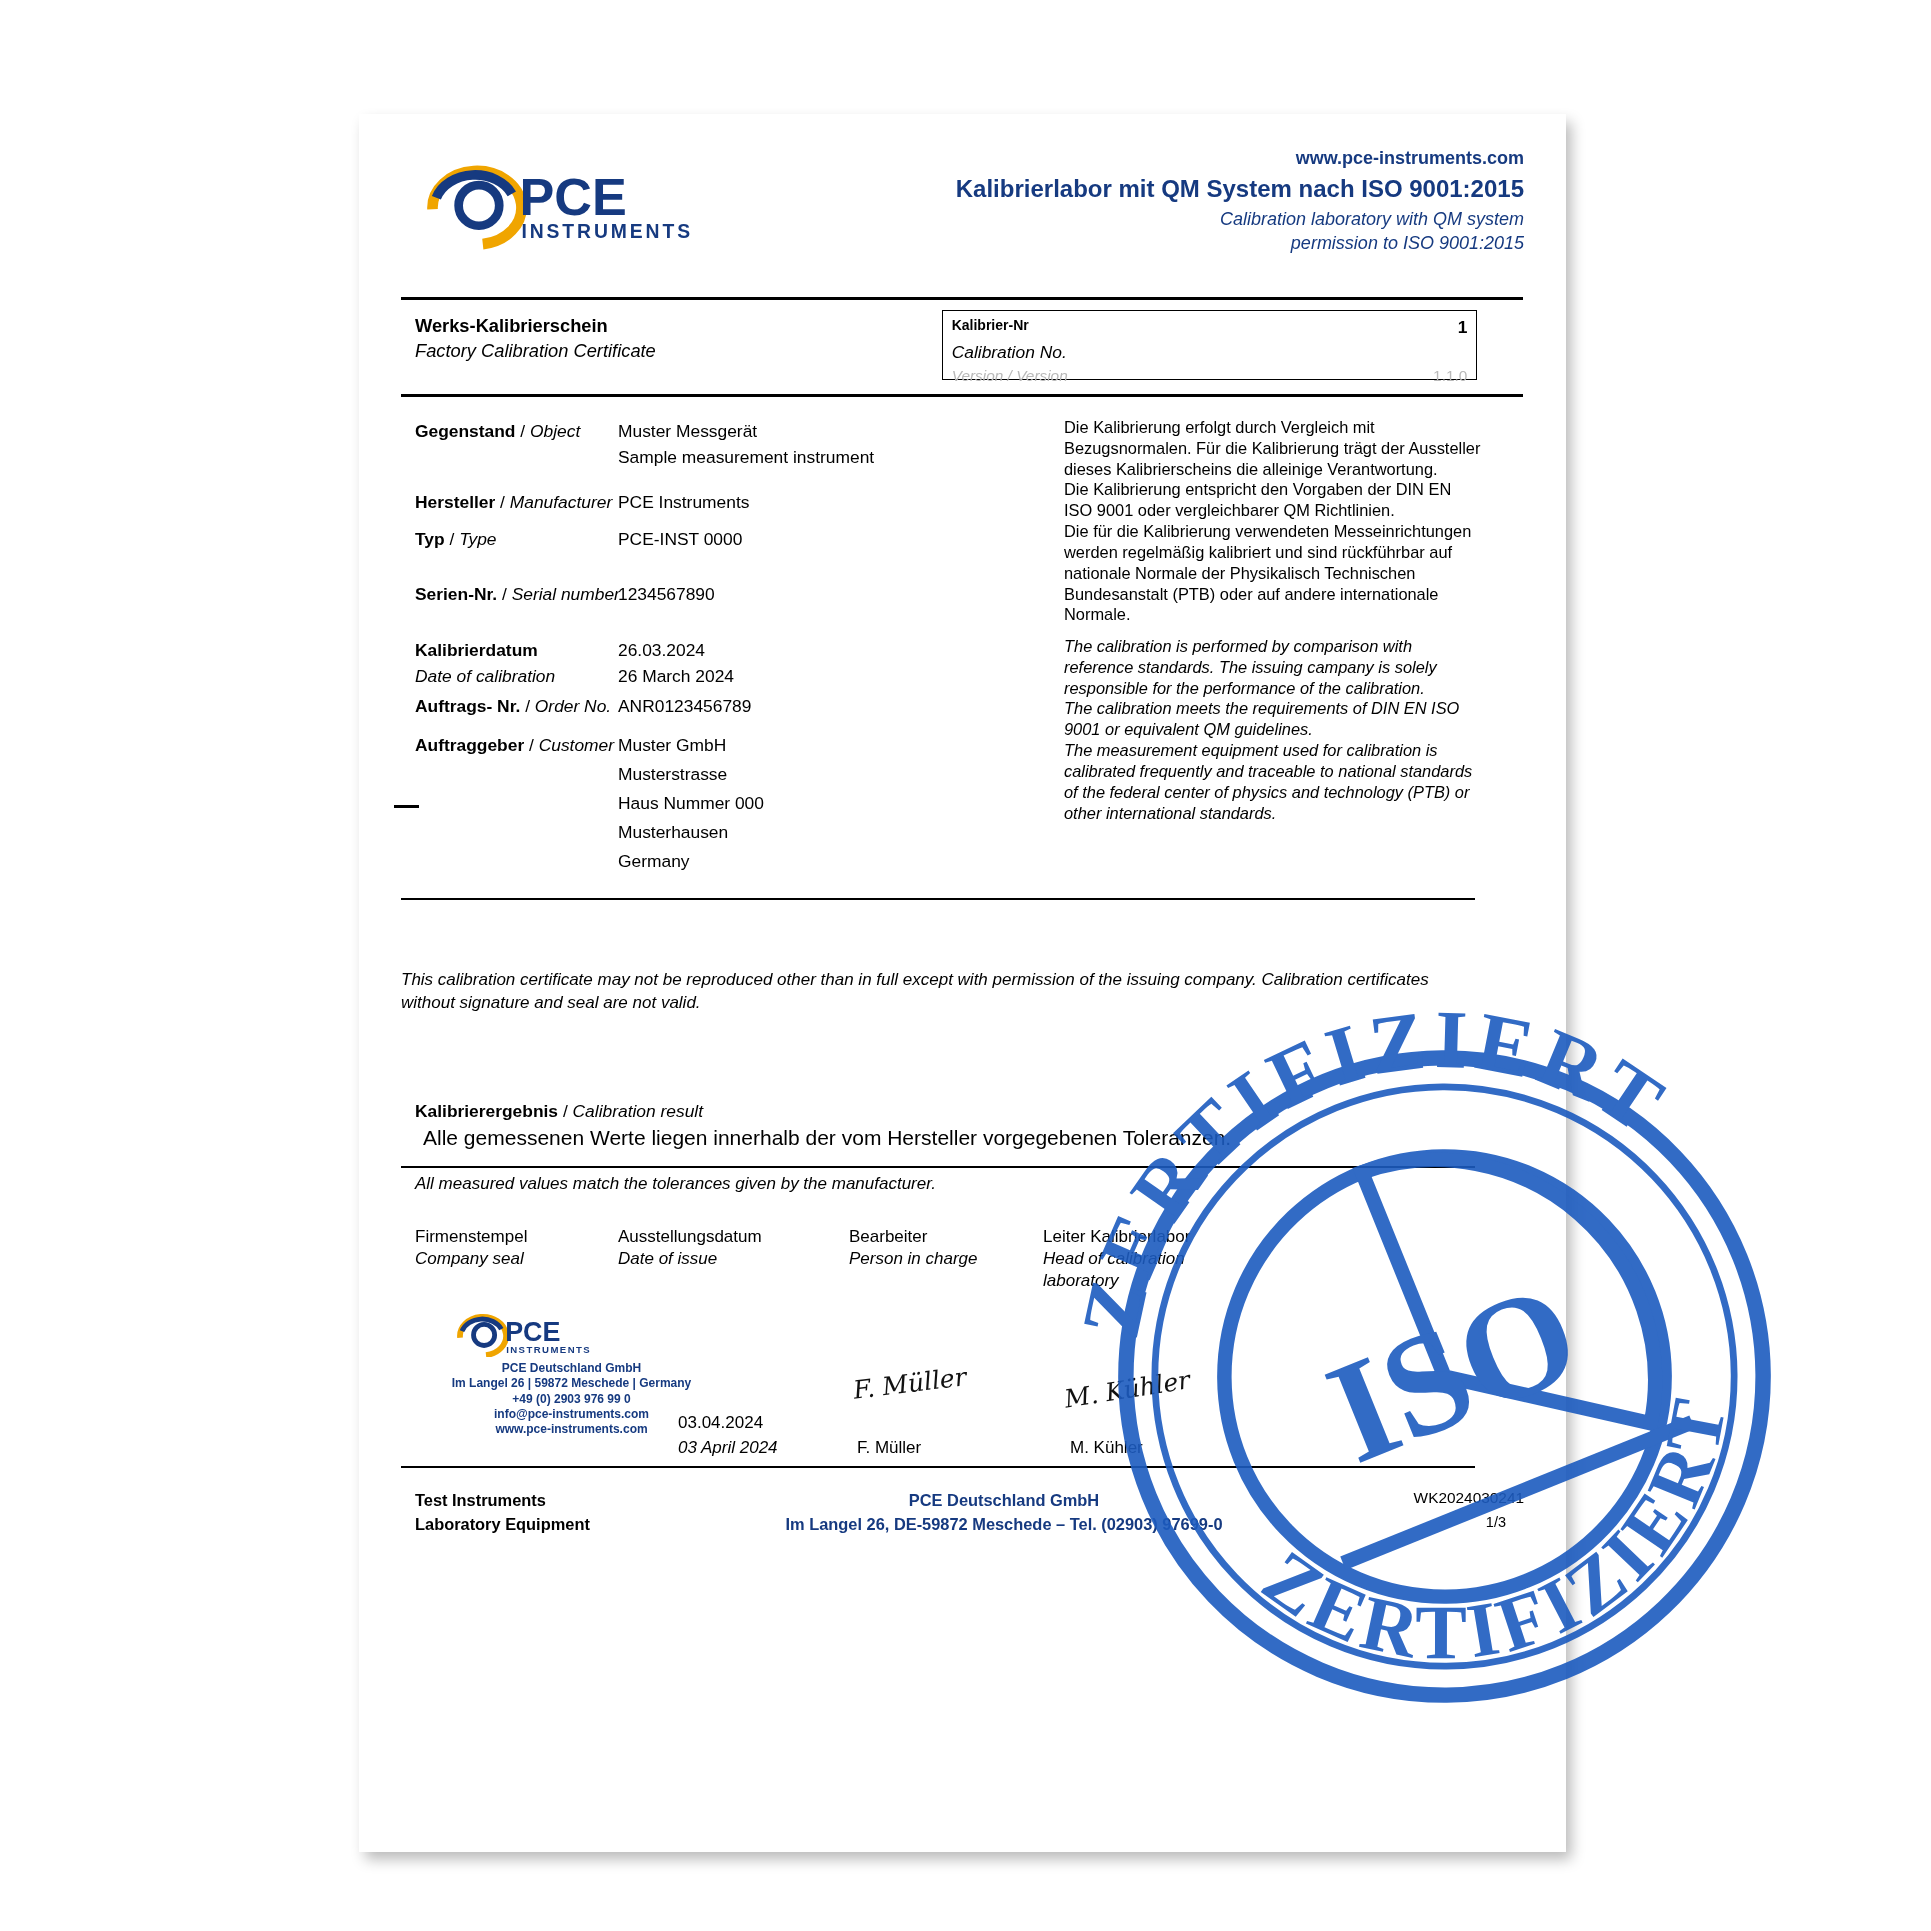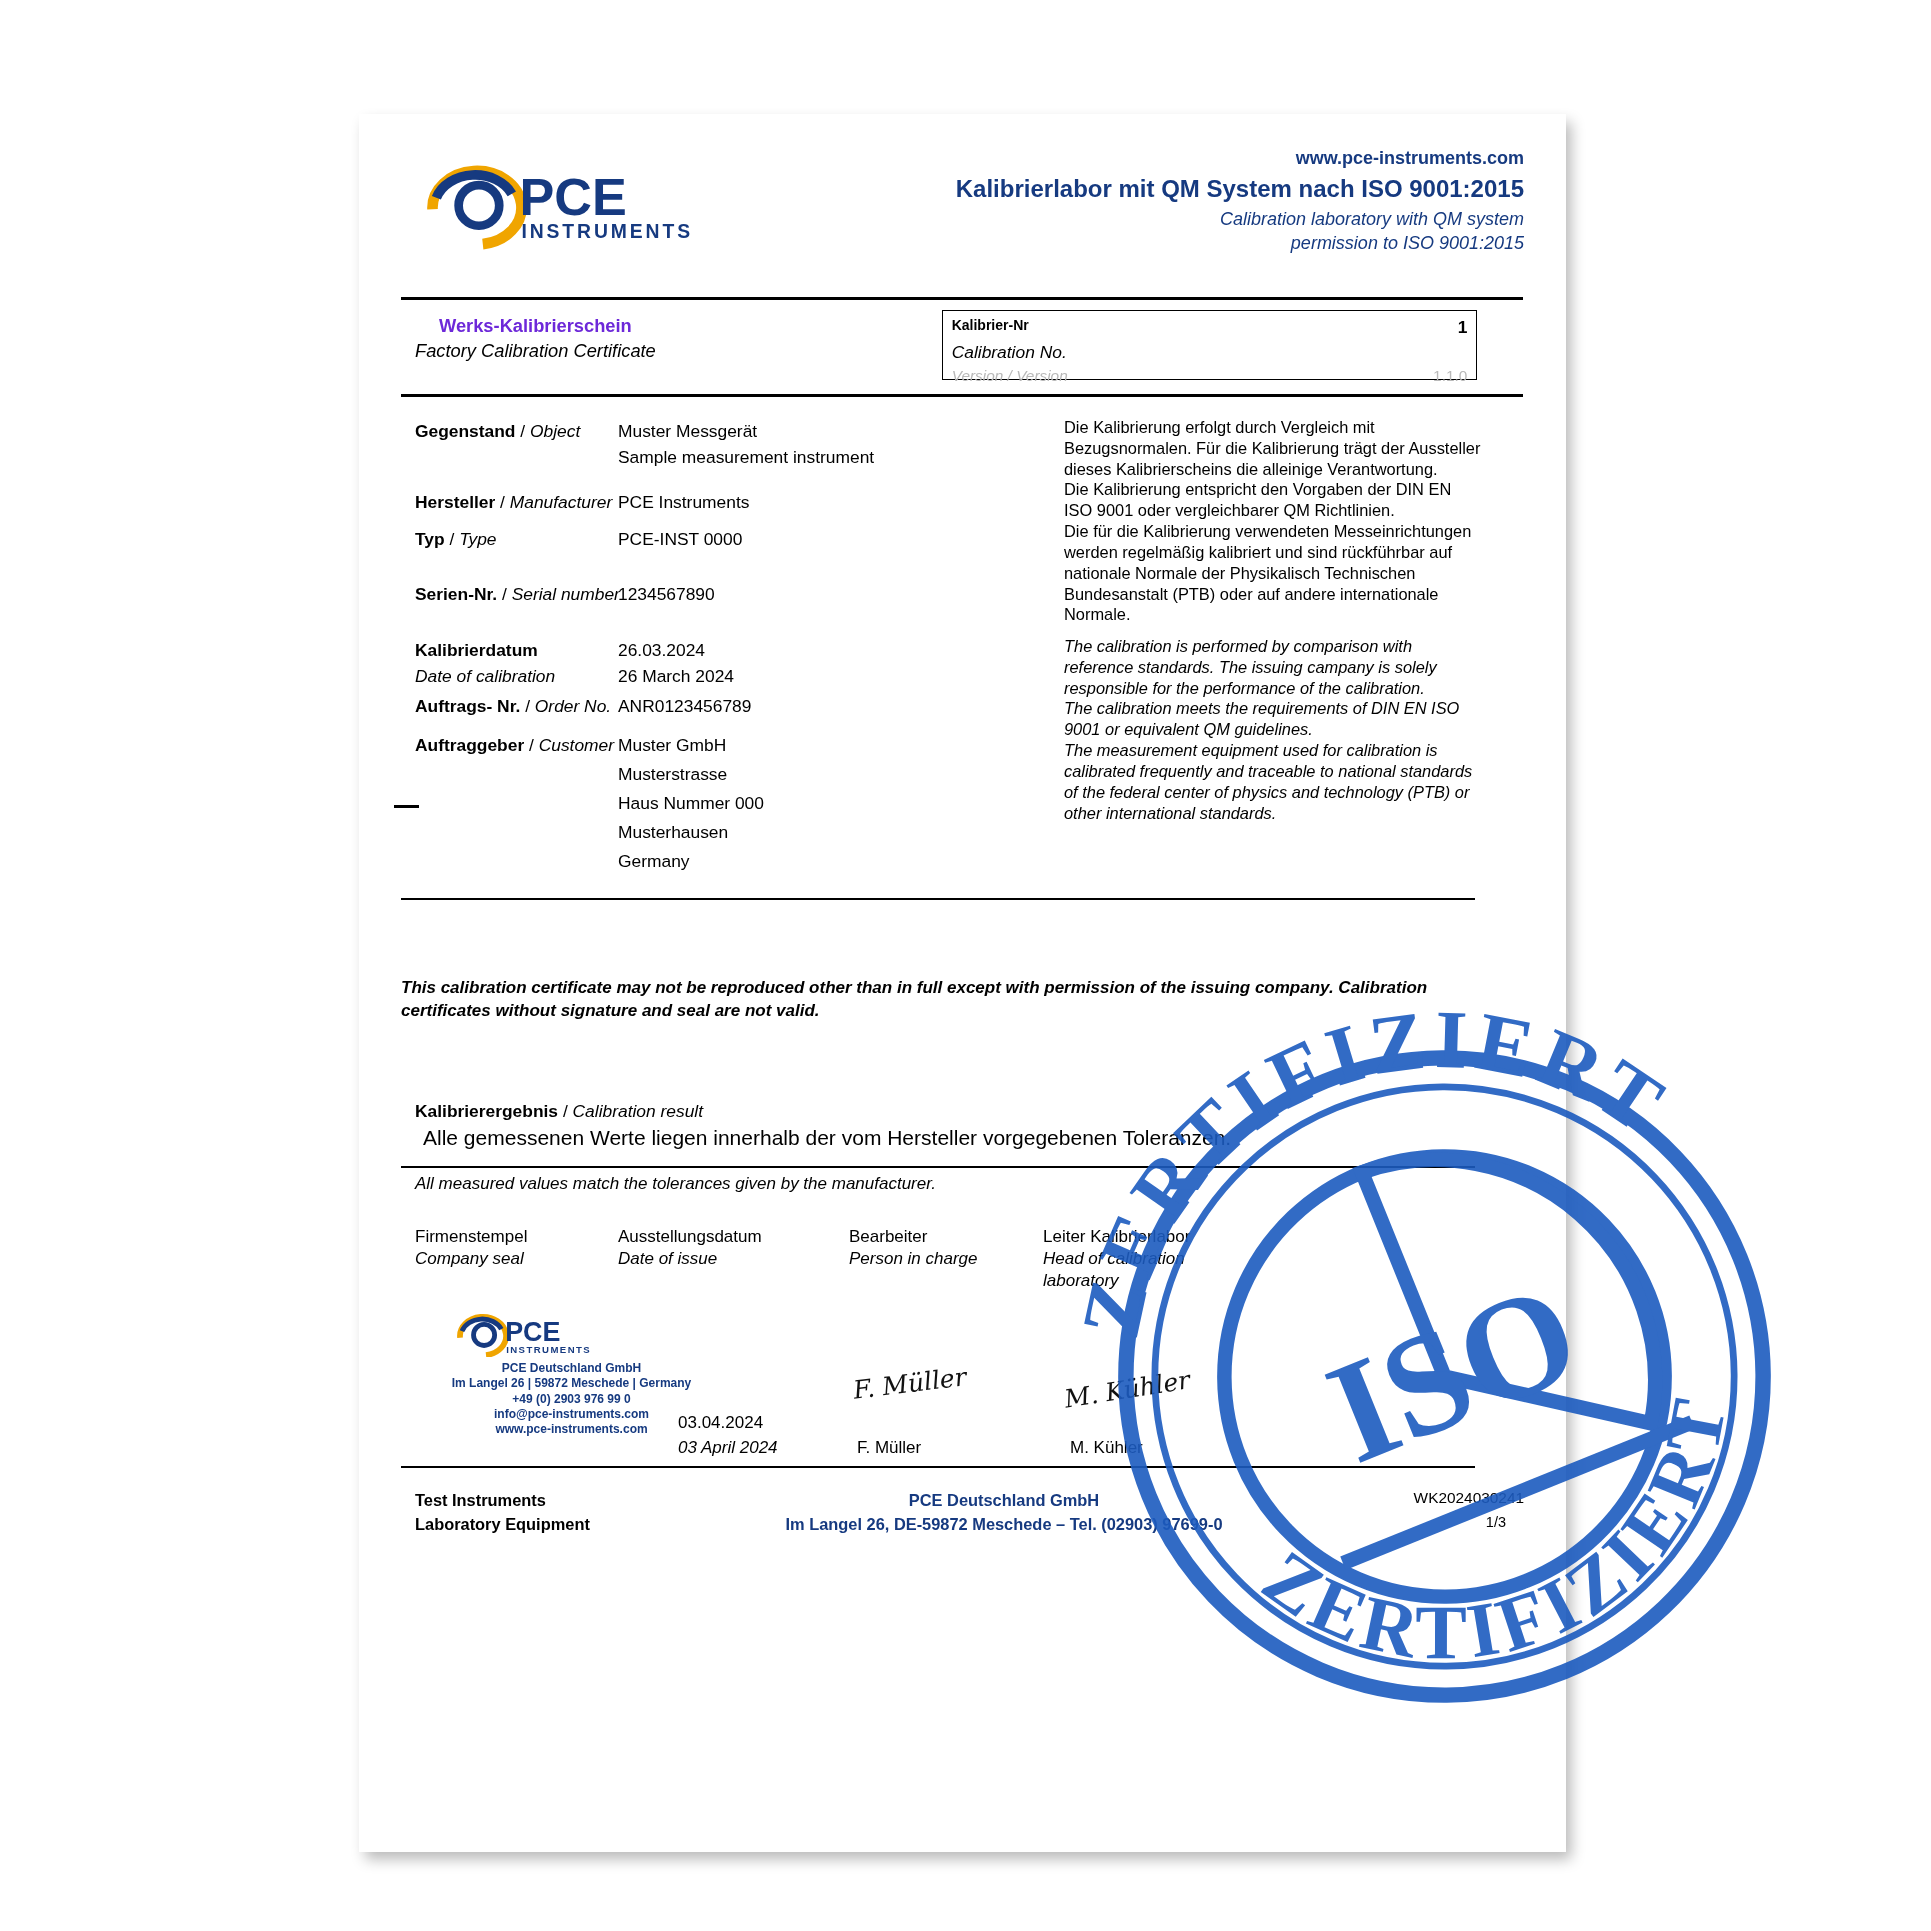--- a/index.html
+++ b/index.html
@@ -62,21 +62,21 @@
   }
   .rule.r1 { left: 42px; top: 183px; width: 1122px; height: 2.9px; }
   .rule.r2 { left: 42px; top: 280px; width: 1122px; height: 2.9px; }
   .rule.r3 { left: 42px; top: 784px; width: 1074px; height: 1.9px; }
   .rule.r4 { left: 42px; top: 1052px; width: 1074px; height: 1.9px; }
 
   
   .title-de {
     position: absolute;
     left: 56px; top: 201px;
-    font-size: 18.3px; font-weight: bold; color: #6d28d9; margin-left: 24px;
+    font-size: 18.3px; font-weight: bold; color: #000000;
   }
   .title-en {
     position: absolute;
     left: 56px; top: 226px;
     font-size: 18.3px; font-style: italic; color: #000;
   }
   .calbox {
     position: absolute;
     left: 583px; top: 196px;
     width: 533px; height: 68px;
@@ -105,21 +105,21 @@
   .gap { height: 10.6px; }
 
   
   .notes {
     position: absolute;
     left: 42px; top: 838px;
     width: 1078px;
     font-size: 17px;
     line-height: 1.33;
   }
-  .notes .en { font-style: italic; margin-top: 25px; font-weight: bold; }
+  .notes .en { font-style: italic; margin-top: 17px; }
 
   
   .result-h {
     position: absolute; left: 56px; top: 987px; font-size: 17.4px;
   }
   .result-h b { font-weight: bold; }
   .result-h i { font-style: italic; }
   .result-de { position: absolute; left: 64px; top: 1012px; font-size: 21px; }
   .result-en { position: absolute; left: 56px; top: 1060px; font-size: 17px; font-style: italic; }
 

